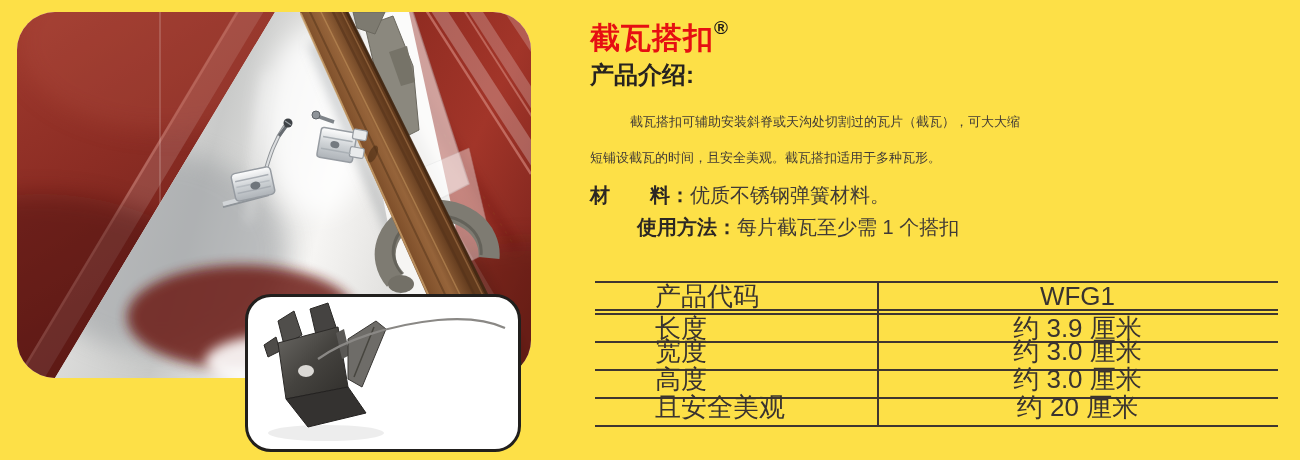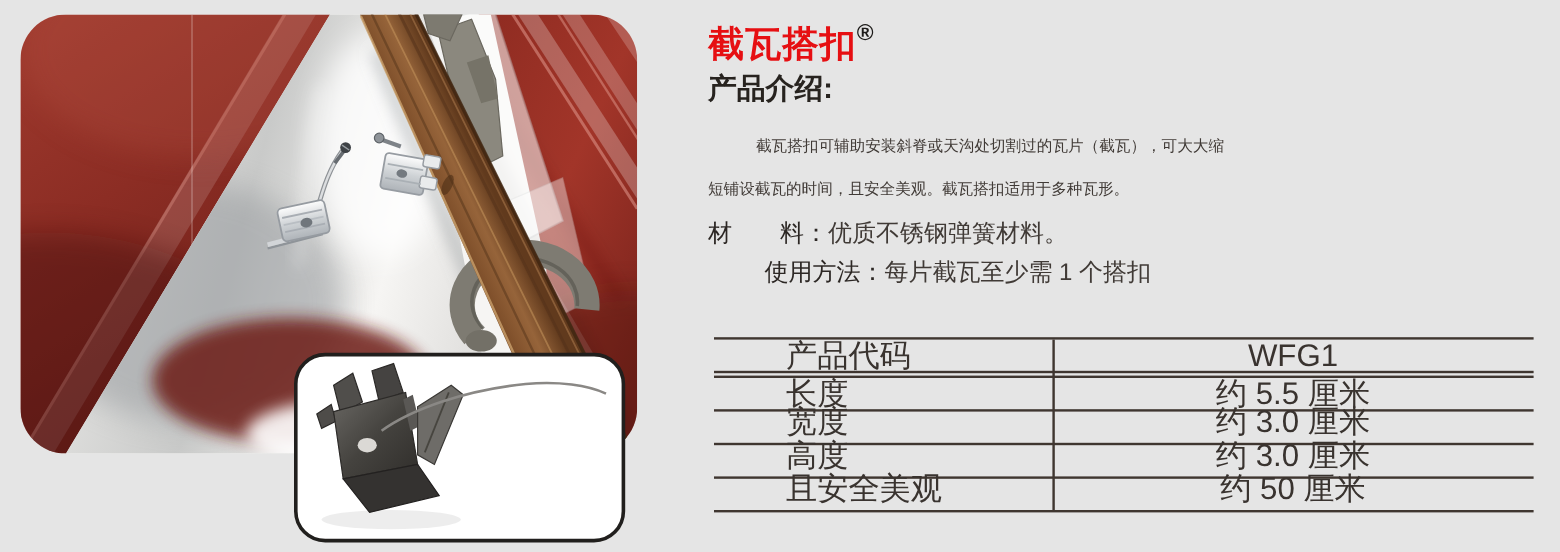--- a/index.html
+++ b/index.html
@@ -1,16 +1,16 @@
 <!DOCTYPE html>
 <html><head>
 <meta charset="utf-8">
 <style>
   html,body{margin:0;padding:0;background:#ffffff;}
-  .page{position:relative;width:1300px;height:460px;background:#e5e5e5;overflow:hidden;
+  .page{position:relative;width:1300px;height:460px;background:#fde047;overflow:hidden;
         font-family:"Liberation Sans", sans-serif;}
 
   
   .photo{position:absolute;left:17px;top:12px;width:514px;height:366px;}
   .scene{width:514px;height:366px;display:block;border-radius:38px;}
   .inset{position:absolute;left:228px;top:282px;width:276px;height:158px;box-sizing:border-box;
          background:#ffffff;border:3px solid #211f1d;border-radius:26px;overflow:hidden;}
   .inset svg{width:270px;height:152px;display:block;}
 
   
@@ -20,21 +20,21 @@
   .title sup{font-size:19px;font-weight:700;color:#1d1b19;letter-spacing:0;vertical-align:14px;}
   .intro-heading{position:absolute;top:60px;left:0;margin:0;font-size:24px;line-height:30px;
                  font-weight:700;color:#27231f;white-space:nowrap;}
   .intro{position:absolute;top:104px;left:0;width:700px;font-size:13px;line-height:36px;
          color:#403a36;}
   .intro .line{white-space:nowrap;}
   .intro .indent{text-indent:40px;}
   .kv{position:absolute;left:0;margin:0;font-size:20px;line-height:30px;color:#403a36;white-space:nowrap;}
   .kv-material{top:180px;}
   .kv-usage{top:212px;margin-left:47px;}
-  .kv .k{font-weight:400;color:#2c2724;}
+  .kv .k{font-weight:700;color:#2c2724;}
 
   
   .spec{position:absolute;left:5px;top:281px;width:683px;color:#39332f;
         border-top:2px solid #3f3630;border-bottom:2px solid #3f3630;}
   .spec .row{display:flex;align-items:center;height:26px;font-size:26px;}
   .spec .row + .row{border-top:2px solid #3f3630;align-items:flex-end;}
   .spec .dbl{height:2px;border-top:2px solid #3f3630;border-bottom:2px solid #3f3630;}
   .spec .c1{width:282px;padding-left:60px;box-sizing:border-box;}
   .spec .c2{flex:1;text-align:center;}
   .spec .vline{position:absolute;left:282px;top:0;bottom:0;width:2px;background:#3f3630;}
@@ -236,30 +236,30 @@
 
     <div class="spec">
       <div class="vline"></div>
       <div class="row header">
         <div class="c1">产品代码</div>
         <div class="c2">WFG1</div>
       </div>
       <div class="dbl"></div>
       <div class="row">
         <div class="c1">长度</div>
-        <div class="c2">约 5.5 厘米</div>
+        <div class="c2">约 3.9 厘米</div>
       </div>
       <div class="row">
         <div class="c1">宽度</div>
         <div class="c2">约 3.0 厘米</div>
       </div>
       <div class="row">
         <div class="c1">高度</div>
         <div class="c2">约 3.0 厘米</div>
       </div>
       <div class="row">
         <div class="c1">且安全美观</div>
-        <div class="c2">约 50 厘米</div>
+        <div class="c2">约 20 厘米</div>
       </div>
     </div>
   </section>
 
 </div>
 
 </body></html>

